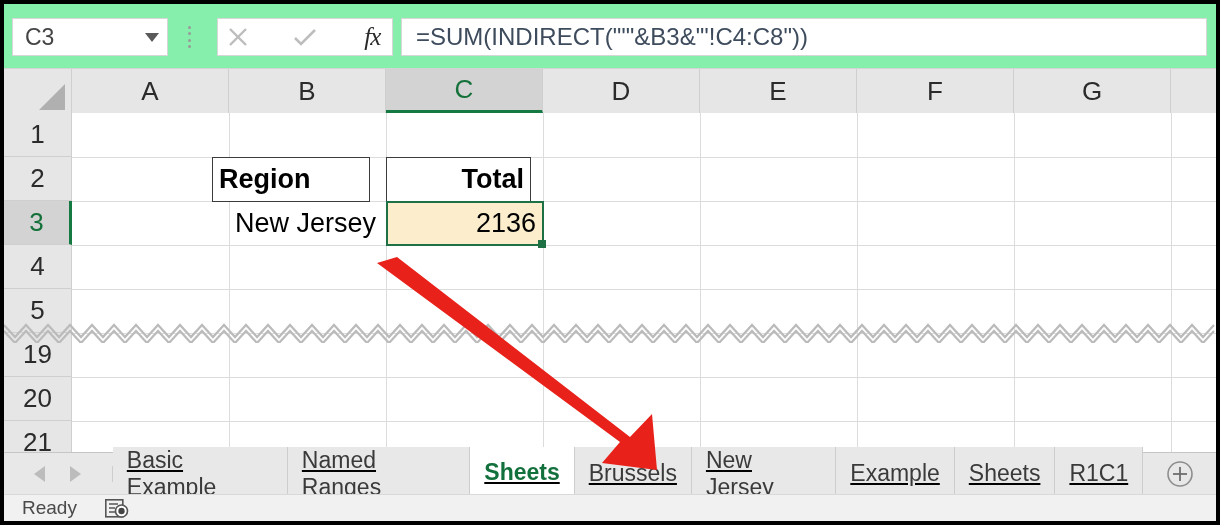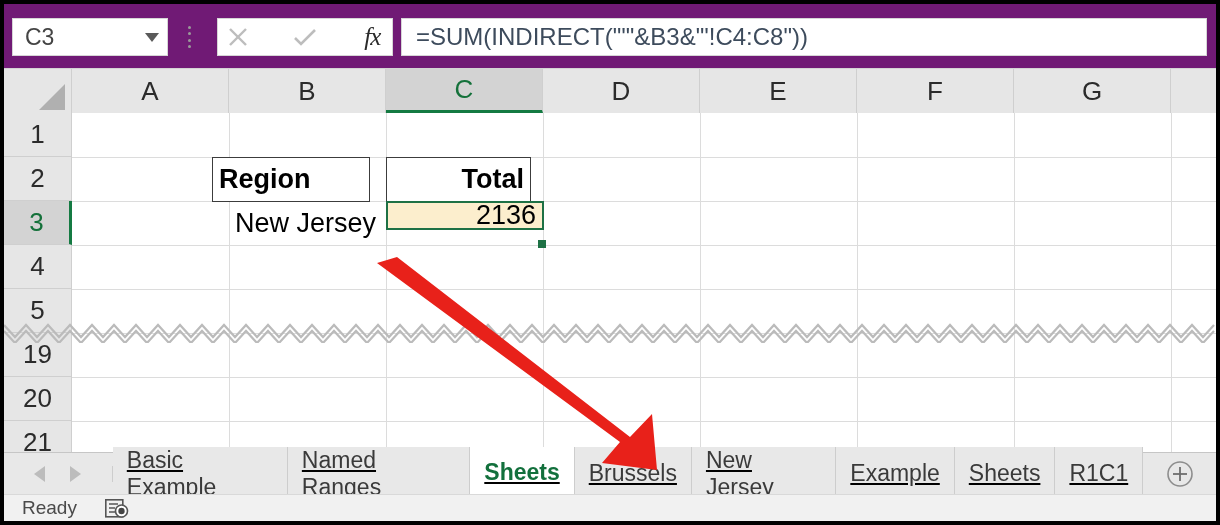--- a/index.html
+++ b/index.html
@@ -14,21 +14,21 @@
     left: 4px; top: 4px;
     width: 1212px; height: 517px;
     background: #fff;
     overflow: hidden;
   }
 
   
   .formula-row {
     position: absolute; left: 0; top: 0;
     width: 1212px; height: 65px;
-    background: #701a75;
+    background: #86efac;
     border-bottom: 1px solid #d4d4d4;
   }
   .name-box {
     position: absolute; left: 8px; top: 14px;
     width: 156px; height: 38px;
     background: #fff;
     border: 1px solid #d6d6d6;
     display: flex; align-items: center;
   }
   .name-box-text {
@@ -349,21 +349,21 @@
 
     <div class="cell boxed bold" style="left:208px; top:88px; width:158px; height:45px;">
       <span>Region</span>
     </div>
     <div class="cell boxed bold" style="left:382px; top:88px; width:145px; height:45px;justify-content:flex-end;">
       <span>Total</span>
     </div>
     <div class="cell" style="left:225px; top:132px; width:158px; height:44px;">
       <span>New Jersey</span>
     </div>
-    <div class="cell selected right" style="left:382px; top:132px; width:158px; height:29px;">
+    <div class="cell selected right" style="left:382px; top:132px; width:158px; height:45px;">
       <span>2136</span>
     </div>
     <div class="fill-handle" style="left:534px; top:171px;"></div>
 
     <div class="zigzag" style="top:252px;">
       <svg width="1212" height="22" viewBox="0 0 1212 22" preserveAspectRatio="none">
         <path d="M0,4 L11,16 L22,4 L33,16 L44,4 L55,16 L66,4 L77,16 L88,4 L99,16 L110,4 L121,16
                  L132,4 L143,16 L154,4 L165,16 L176,4 L187,16 L198,4 L209,16 L220,4 L231,16
                  L242,4 L253,16 L264,4 L275,16 L286,4 L297,16 L308,4 L319,16 L330,4 L341,16
                  L352,4 L363,16 L374,4 L385,16 L396,4 L407,16 L418,4 L429,16 L440,4 L451,16

